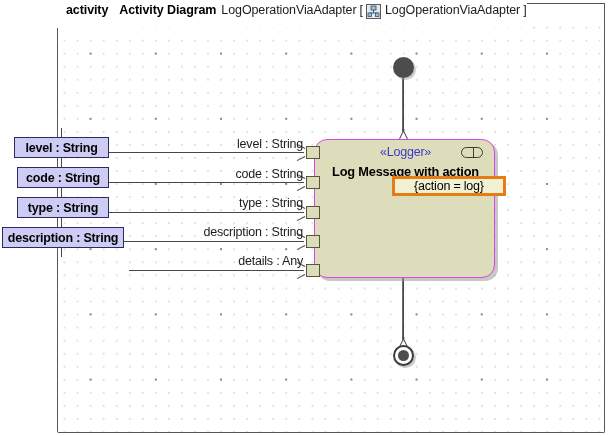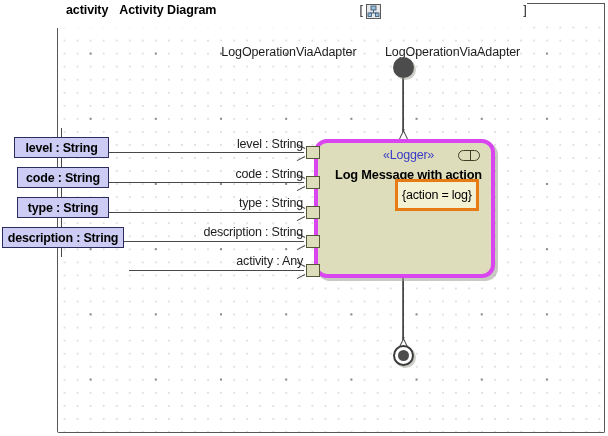--- a/index.html
+++ b/index.html
@@ -132,21 +132,20 @@
     font-size: 12.5px;
     font-weight: bold;
     color: #000000;
     letter-spacing: -0.1px;
   }
   .tname {
     font-size: 12.5px;
     color: #1c1c1c;
     margin-left: 5px;
     letter-spacing: -0.1px;
-    margin-top: 42px;
   }
   .brk {
     font-size: 12.5px;
     color: #1c1c1c;
     margin-left: 3px;
   }
   .diagram-icon {
     display: inline-block;
     width: 15px;
     height: 15px;
@@ -234,21 +233,21 @@
   }
   .node {
     position: absolute;
     left: 314px;
     top: 139px;
     width: 181px;
     height: 139px;
     box-sizing: border-box;
     border-radius: 13px;
     background: #dddcbb;
-    border: 4px solid #d946ef;
+    border: 1px solid #d946ef;
     z-index: 7;
   }
   .stereo {
     position: absolute;
     top: 5px;
     left: 0;
     width: 181px;
     text-align: center;
     font-size: 12.5px;
     color: #3a3ac8;
@@ -262,28 +261,28 @@
     text-align: center;
     font-size: 12.8px;
     font-weight: bold;
     color: #000000;
     letter-spacing: -0.2px;
   }
   .tagbox {
     position: absolute;
     left: 77px;
     top: 36px;
-    height: 32px;
+    height: 20px;
     box-sizing: border-box;
     border: 3px solid #e87c14;
     background: #f3f1d4;
     display: flex;
     align-items: center;
     justify-content: center;
-    padding: 0 4px;
+    padding: 0 19px;
     font-size: 12.5px;
     color: #000000;
     letter-spacing: -0.2px;
     white-space: nowrap;
   }
   .rake {
     position: absolute;
     right: 11px;
     top: 7px;
     width: 22px;
@@ -444,21 +443,21 @@
   <div class="arrowhead" style="left:296px; top:148px;"></div>
   <div class="arrowhead" style="left:296px; top:178px;"></div>
   <div class="arrowhead" style="left:296px; top:208px;"></div>
   <div class="arrowhead" style="left:296px; top:237px;"></div>
   <div class="arrowhead" style="left:296px; top:266px;"></div>
 
   <div class="pin-label" style="left:140px; top:137px; width:163px;">level : String</div>
   <div class="pin-label" style="left:140px; top:167px; width:163px;">code : String</div>
   <div class="pin-label" style="left:140px; top:196px; width:163px;">type : String</div>
   <div class="pin-label" style="left:140px; top:225px; width:163px;">description : String</div>
-  <div class="pin-label" style="left:140px; top:254px; width:163px;">activity : Any</div>
+  <div class="pin-label" style="left:140px; top:254px; width:163px;">details : Any</div>
 
   <div class="pin" style="left:306px; top:146px;"></div>
   <div class="pin" style="left:306px; top:176px;"></div>
   <div class="pin" style="left:306px; top:206px;"></div>
   <div class="pin" style="left:306px; top:235px;"></div>
   <div class="pin" style="left:306px; top:264px;"></div>
 
   <div class="initial-shadow"></div>
   <div class="initial"></div>
   <div class="vflow" style="top:78px; height:54px;"></div>

